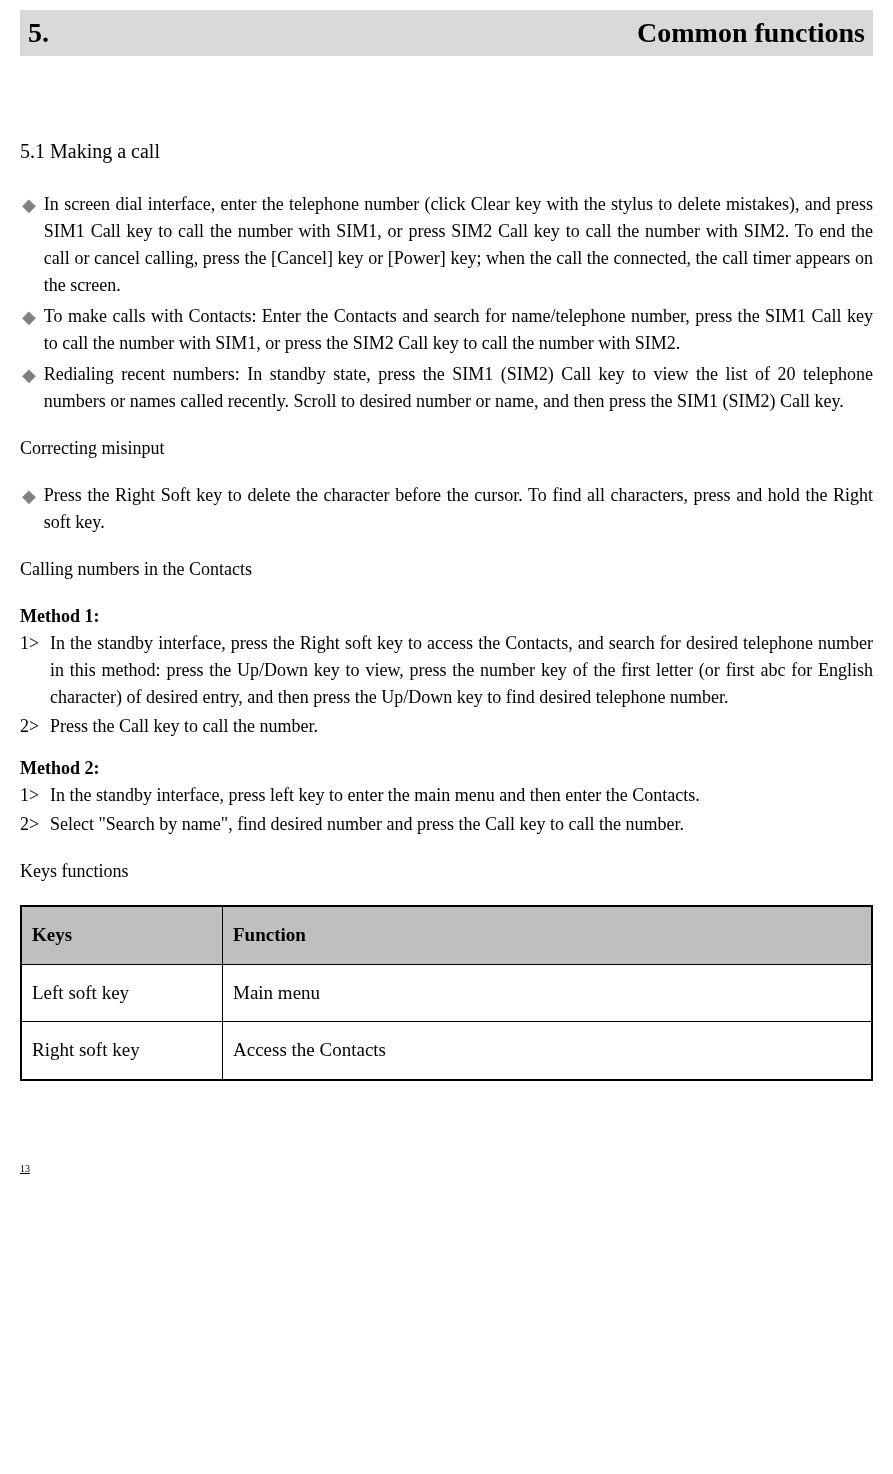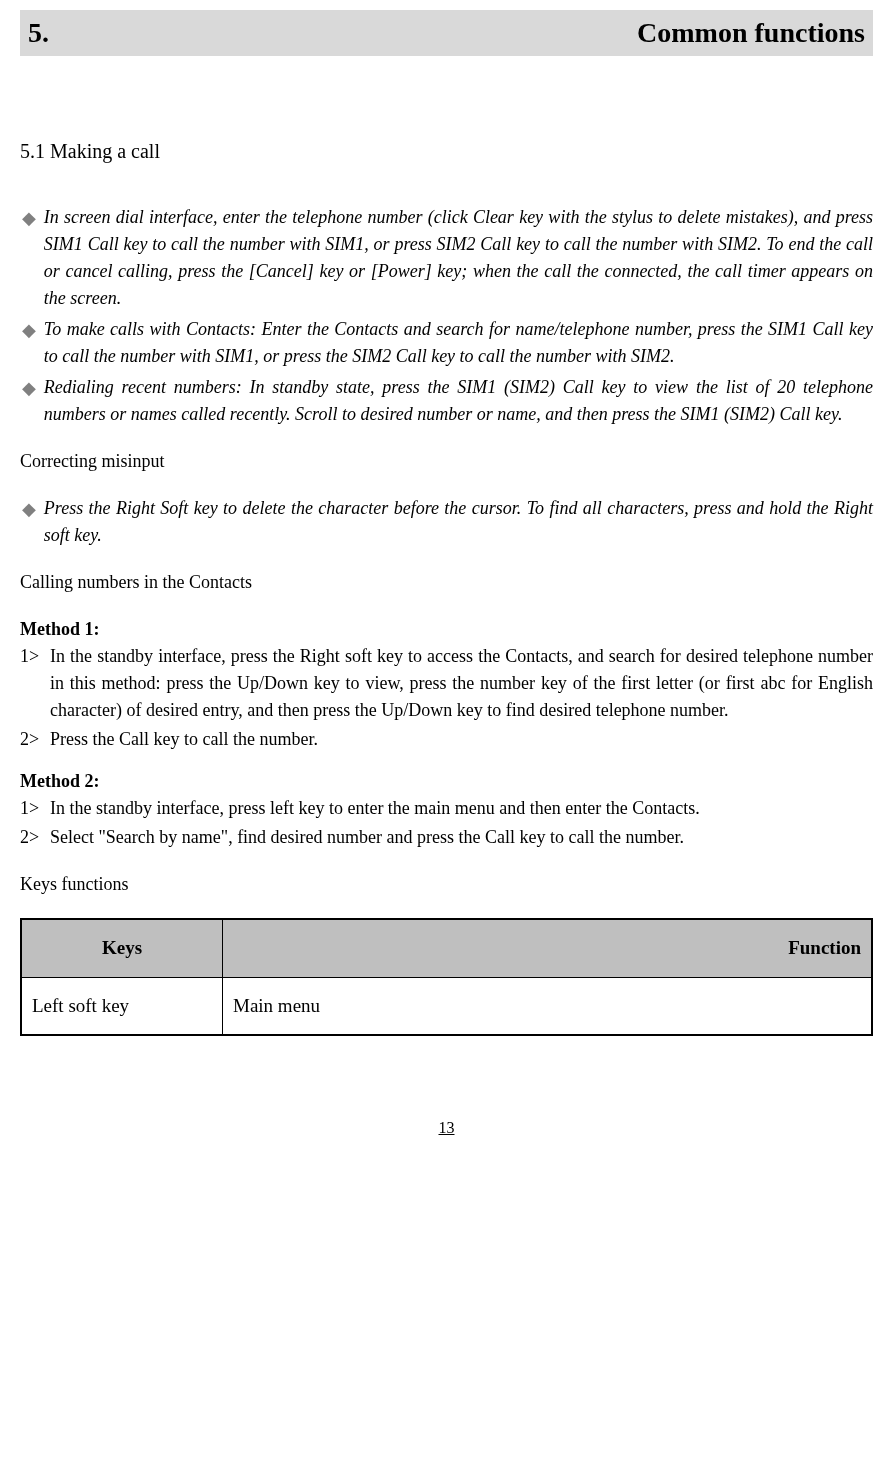--- a/index.html
+++ b/index.html
@@ -16,21 +16,21 @@
       display: flex;
       justify-content: space-between;
       align-items: center;
       padding: 2px 8px;
       font-weight: bold;
       font-size: 28px;
       margin-bottom: 80px;
     }
     .section-heading {
       font-size: 20px;
-      margin-bottom: 38px;
+      margin-bottom: 25px;
     }
     .bullet-list {
       list-style: none;
       padding: 0;
       margin: 0 0 20px 0;
     }
     .bullet-list li {
       display: flex;
       align-items: flex-start;
       margin-bottom: 4px;
@@ -39,21 +39,20 @@
     .diamond-icon {
       color: #808080;
       font-size: 18px;
       margin-right: 8px;
       margin-left: 2px;
       flex-shrink: 0;
       line-height: 1.6;
     }
     .bullet-text {
       flex: 1;
-      font-style: italic;
     }
     .sub-heading {
       margin: 20px 0 20px 0;
     }
     .method-label {
       font-weight: bold;
       margin-top: 15px;
     }
     .numbered-item {
       display: flex;
@@ -76,30 +75,28 @@
     }
     .keys-table th, .keys-table td {
       border: 1px solid #000;
       padding: 14px 10px;
       text-align: left;
       font-size: 19px;
     }
     .keys-table th {
       background-color: #bfbfbf;
       font-weight: bold;
-      text-align: right;
     }
     .keys-col {
       width: 180px;
       text-align: center;
       font-weight: normal;
     }
     .page-num {
-      text-align: center;
-      font-size: 16px;
+      font-size: 10px;
       margin-top: 80px;
       text-decoration: underline;
     }
   </style>
 </head>
 <body>
 
 <div class="header-bar">
   <span>5.</span>
   <span>Common functions</span>
@@ -153,23 +150,27 @@
 <div class="numbered-item">
   <span class="num-label">2&gt;</span>
   <span class="num-text">Select "Search by name", find desired number and press the Call key to call the number.</span>
 </div>
 
 <div class="sub-heading">Keys functions</div>
 
 <table class="keys-table">
   <tbody>
       <tr>
-    <th class="keys-col" style="text-align:center;">Keys</th>
+    <th class="keys-col" style="text-align:left;">Keys</th>
     <th>Function</th>
   </tr>
   <tr>
     <td class="keys-col">Left soft key</td>
     <td>Main menu</td>
+  </tr>
+  <tr>
+    <td class="keys-col">Right soft key</td>
+    <td>Access the Contacts</td>
   </tr>
 </tbody>
   </table>
 
 <div class="page-num">13</div>
 
 </body></html>

